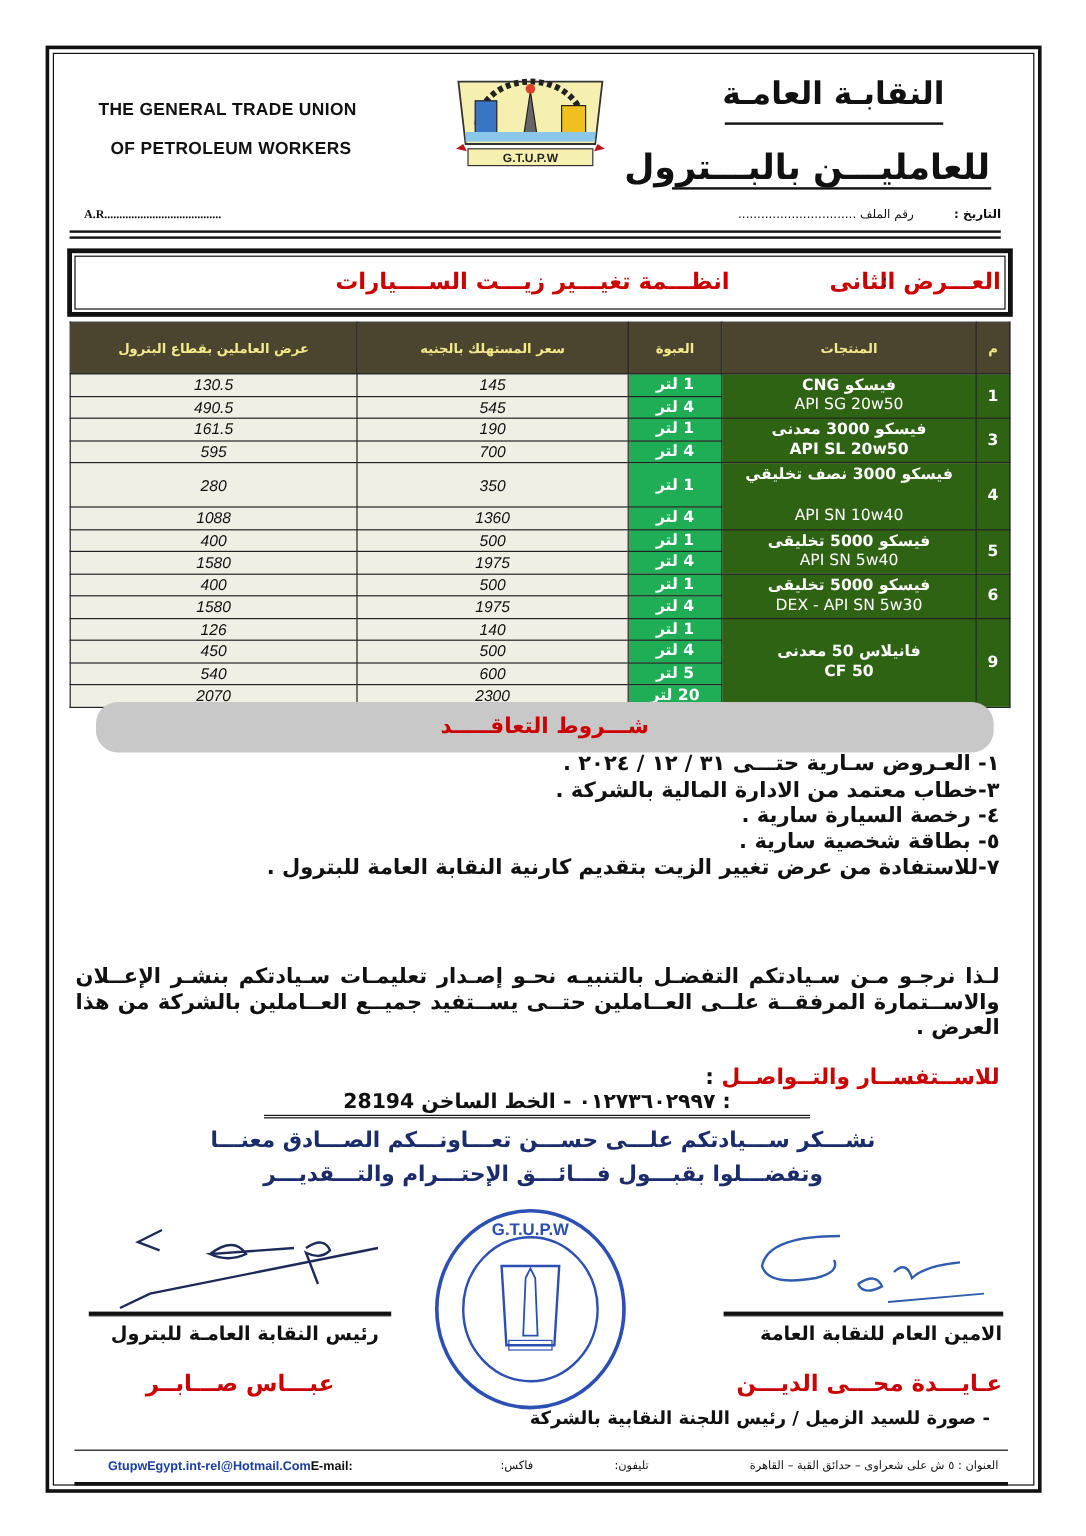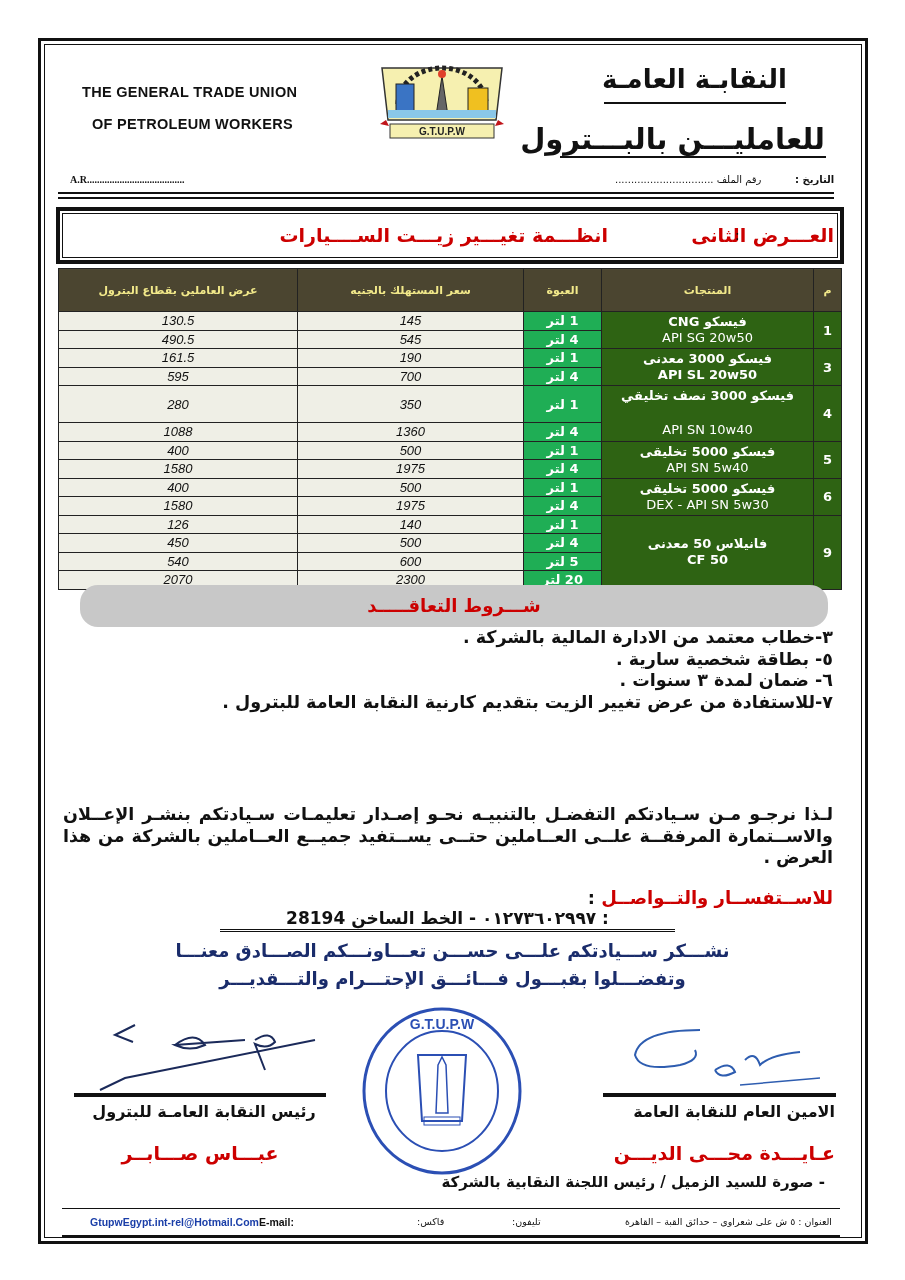--- a/index.html
+++ b/index.html
@@ -239,23 +239,24 @@
       <td class="price">2300</td>
       <td class="offer">2070</td>
     </tr>
   </tbody>
 </table>
 
 <div class="terms-bar">
   <div class="terms-title">شـــروط التعاقـــــد</div>
 </div>
 <div class="terms">
+  <div>١- العـروض سـارية حتـــى ٣١ / ١٢ / ٢٠٢٤ .</div>
   <div>٣-خطاب معتمد من الادارة المالية بالشركة .</div>
+  <div>٤- رخصة السيارة سارية .</div>
   <div>٥- بطاقة شخصية سارية .</div>
-  <div>٦- ضمان لمدة ٣ سنوات .</div>
   <div>٧-للاستفادة من عرض تغيير الزيت بتقديم كارنية النقابة العامة للبترول .</div>
 </div>
 <div class="para">لـذا نرجـو مـن سـيادتكم التفضـل بالتنبيـه نحـو إصـدار تعليمـات سـيادتكم بنشـر الإعــلان والاســتمارة المرفقــة علــى العــاملين حتــى يســتفيد جميــع العــاملين بالشركة من هذا العرض .</div>
 
 <div class="contact-title">
   <span class="red">للاســتفســار والتــواصــل</span> <span>:</span>
 </div>
 <div class="hotline">: ٠١٢٧٣٦٠٢٩٩٧   -   الخط الساخن   28194</div>
 
 <div class="thanks1">نشـــكر ســـيادتكم علـــى حســـن تعـــاونـــكم الصـــادق معنـــا</div>

